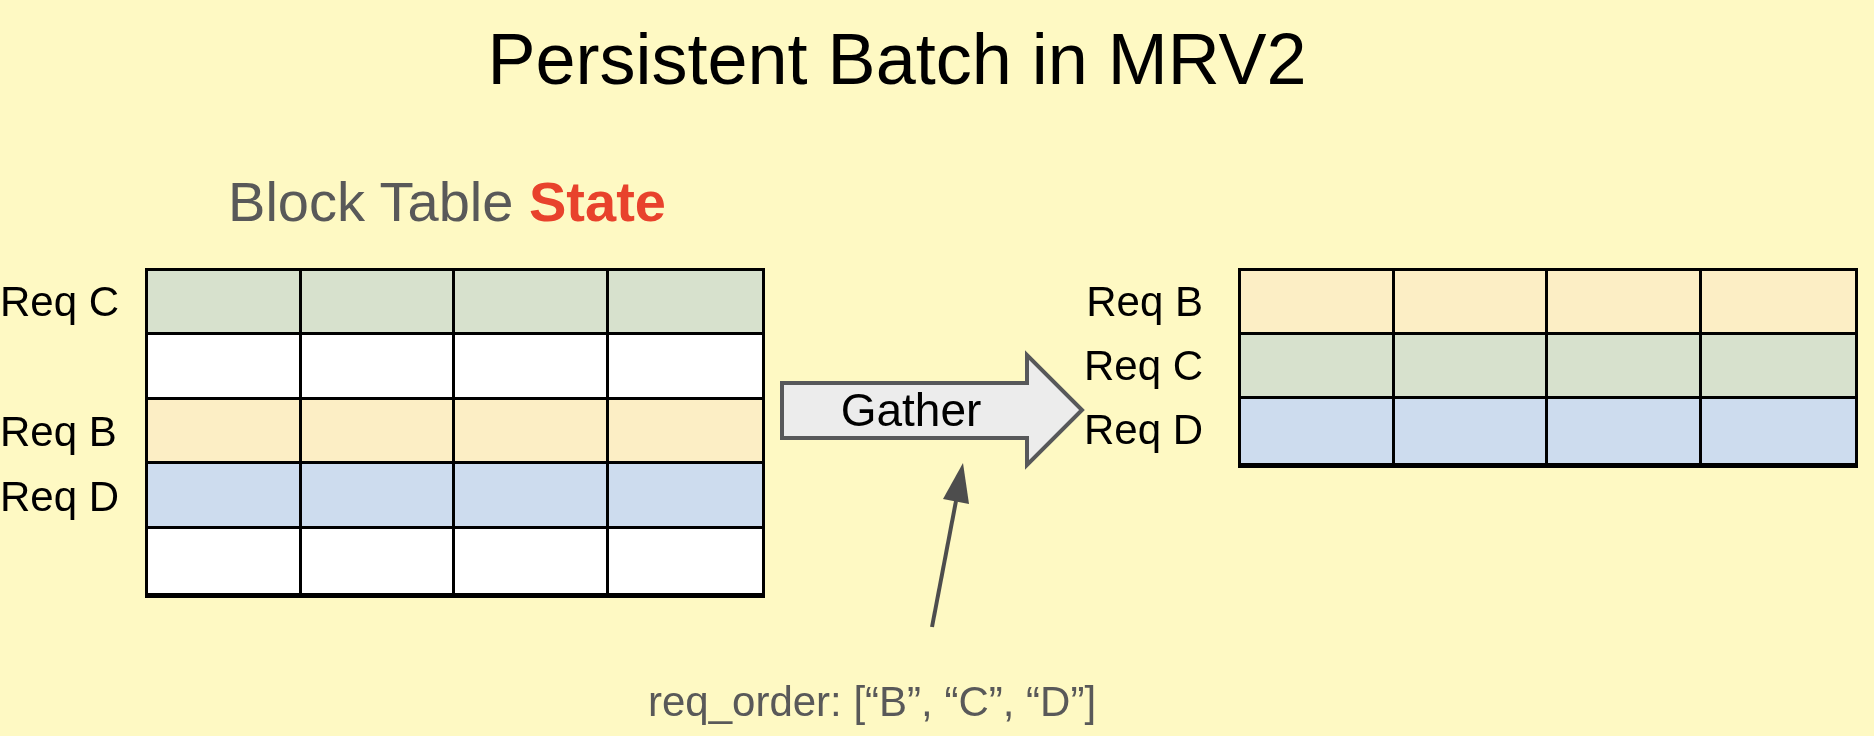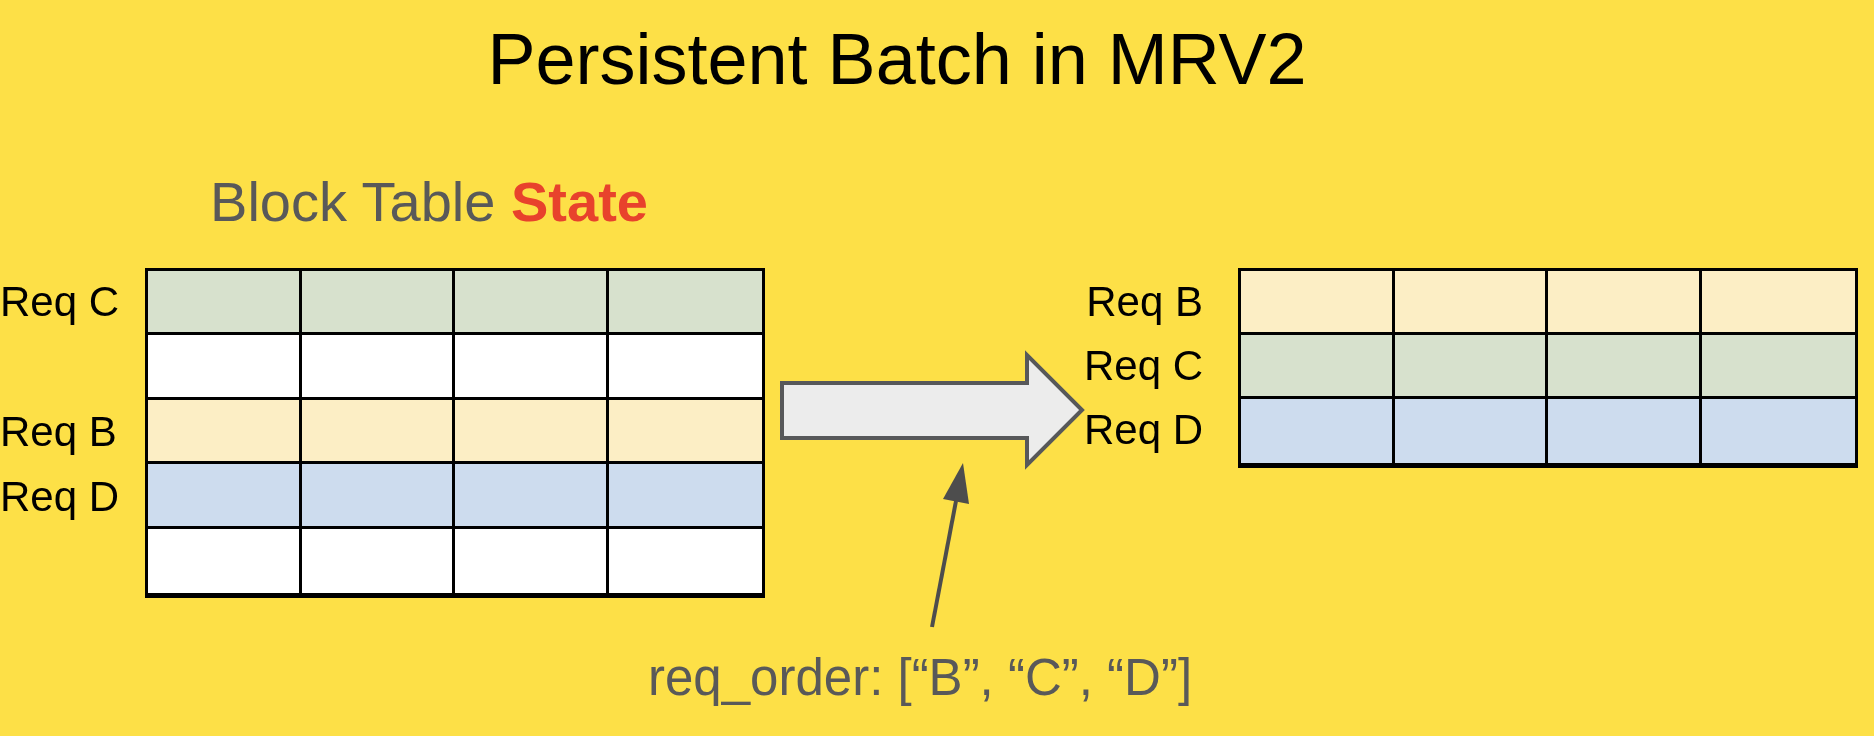--- a/index.html
+++ b/index.html
@@ -1,20 +1,20 @@
 <!DOCTYPE html>
 <html style="--accent: #e8422c; --heading-gray: #595959;"><head>
 <meta charset="utf-8">
 <style>
   html, body { margin: 0; padding: 0; background: #ffffff; }
   .stage {
     position: relative;
     width: 1874px;
     height: 736px;
-    background: #fde047;
+    background: #fef9c3;
     font-family: "Liberation Sans", sans-serif;
     overflow: hidden;
   }
   .title {
     position: absolute;
     left: 897px;
     top: 20px;
     transform: translateX(-50%);
     font-size: 72px;
     line-height: 78px;
@@ -23,21 +23,21 @@
   }
   .heading {
     position: absolute;
     top: 170px;
     font-size: 56px;
     line-height: 64px;
     color: var(--heading-gray, #595959);
     white-space: nowrap;
   }
   .heading span { white-space: pre; }
-  .heading-left  { left: 429px;  transform: translateX(-50%); }
+  .heading-left  { left: 447px;  transform: translateX(-50%); }
   .heading-right { left: 1546px; transform: translateX(-50%); }
   .accent { color: var(--accent, #e8422c); font-weight: 700; }
 
   .block-table {
     position: absolute;
     display: grid;
     box-sizing: border-box;
     border: 3px solid #000000;
     border-bottom-width: 5px;
     background: #ffffff;
@@ -78,22 +78,22 @@
   .annot-svg {
     position: absolute;
     left: 900px;
     top: 450px;
     width: 100px;
     height: 190px;
   }
   .req-order {
     position: absolute;
     left: 648px;
-    top: 648px;
-    font-size: 51px;
+    top: 672px;
+    font-size: 42px;
     line-height: 60px;
     color: var(--heading-gray, #595959);
     white-space: nowrap;
   }
 </style>
 </head>
 <body>
 
 <div class="stage">
 
@@ -146,20 +146,21 @@
       <div class="cell last-col" style="background: rgb(215, 225, 205);"></div>
       <div class="cell last-row" style="background: rgb(205, 220, 238);"></div>
       <div class="cell last-row" style="background: rgb(205, 220, 238);"></div>
       <div class="cell last-row" style="background: rgb(205, 220, 238);"></div>
       <div class="cell last-col last-row" style="background: rgb(205, 220, 238);"></div>
     </div>
 
   <svg class="gather-svg" viewBox="770 345 320 130">
     <polygon id="gather-shape" points="782,383 1027,383 1027,355 1082,410 1027,465 1027,438 782,438" fill="#ececec" stroke="#57585a" stroke-width="4"></polygon>
   </svg>
+  <div class="gather-label">Gather</div>
 
   <svg class="annot-svg" viewBox="900 450 100 190">
     <line id="annot-line" x1="932" y1="627" x2="956" y2="501" stroke="#4d4d4d" stroke-width="4"></line>
     <polygon id="annot-head" points="963,463 943,499 969,504" fill="#4d4d4d"></polygon>
   </svg>
 
   <div class="req-order">req_order: [“B”, “C”, “D”]</div>
 
 </div>
 

